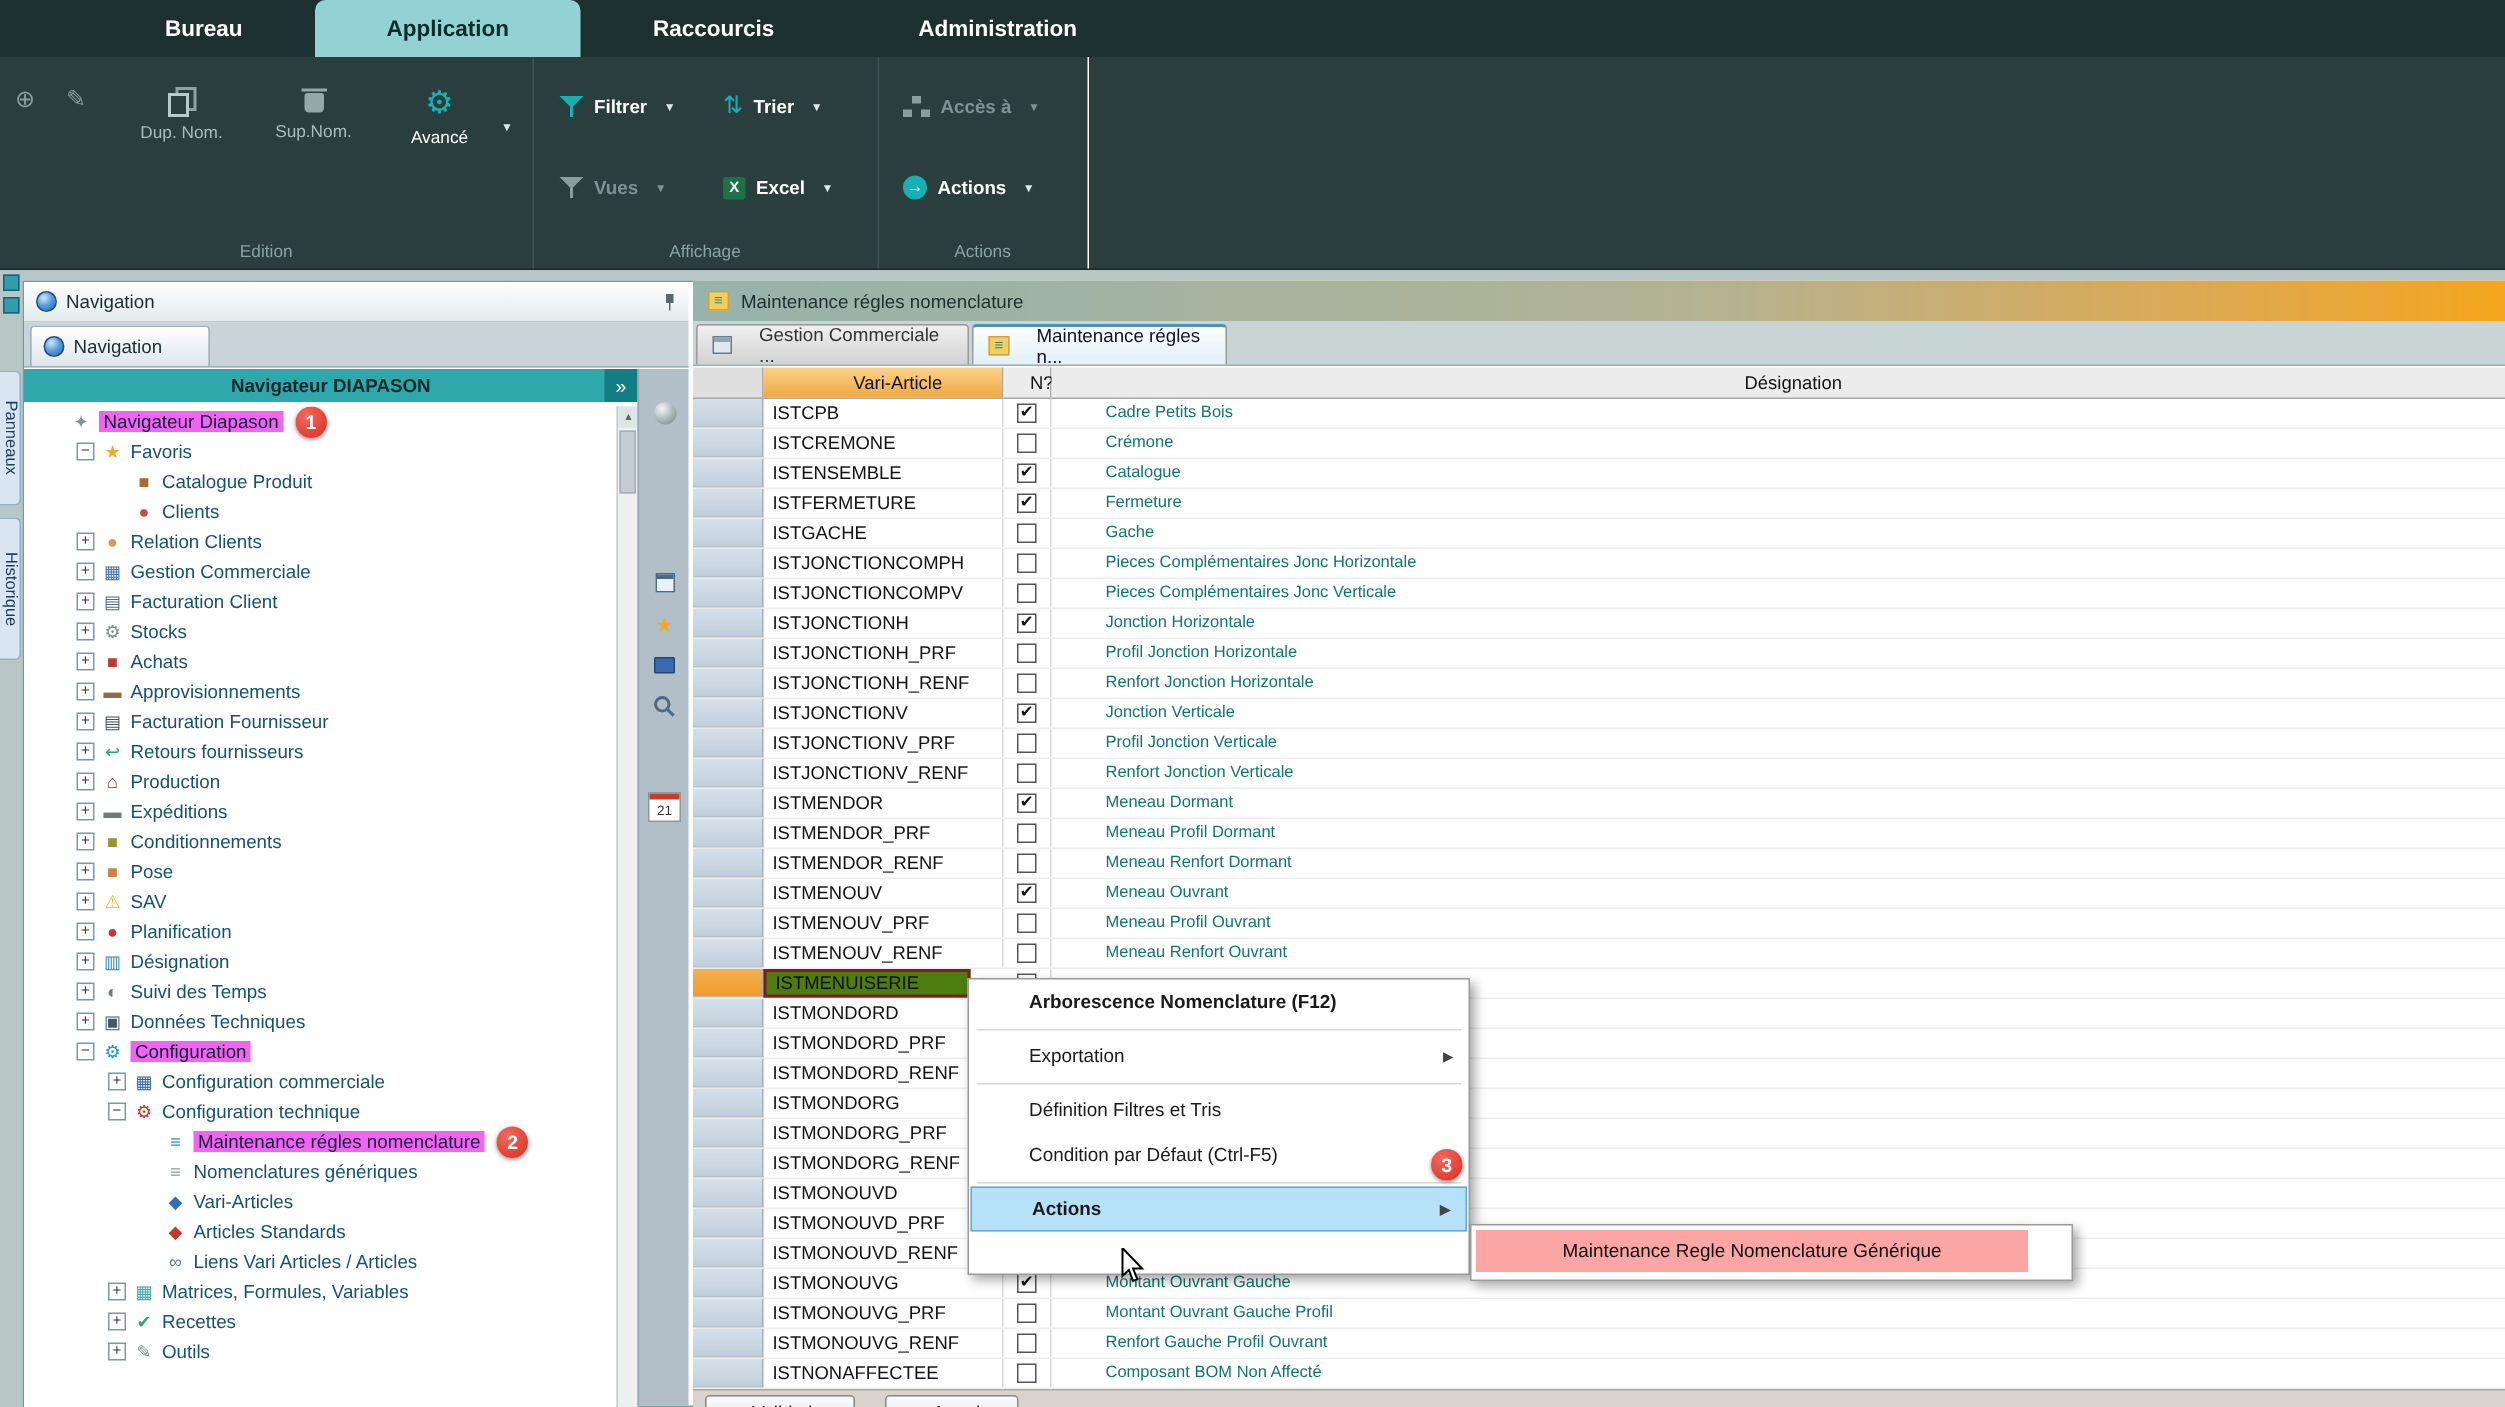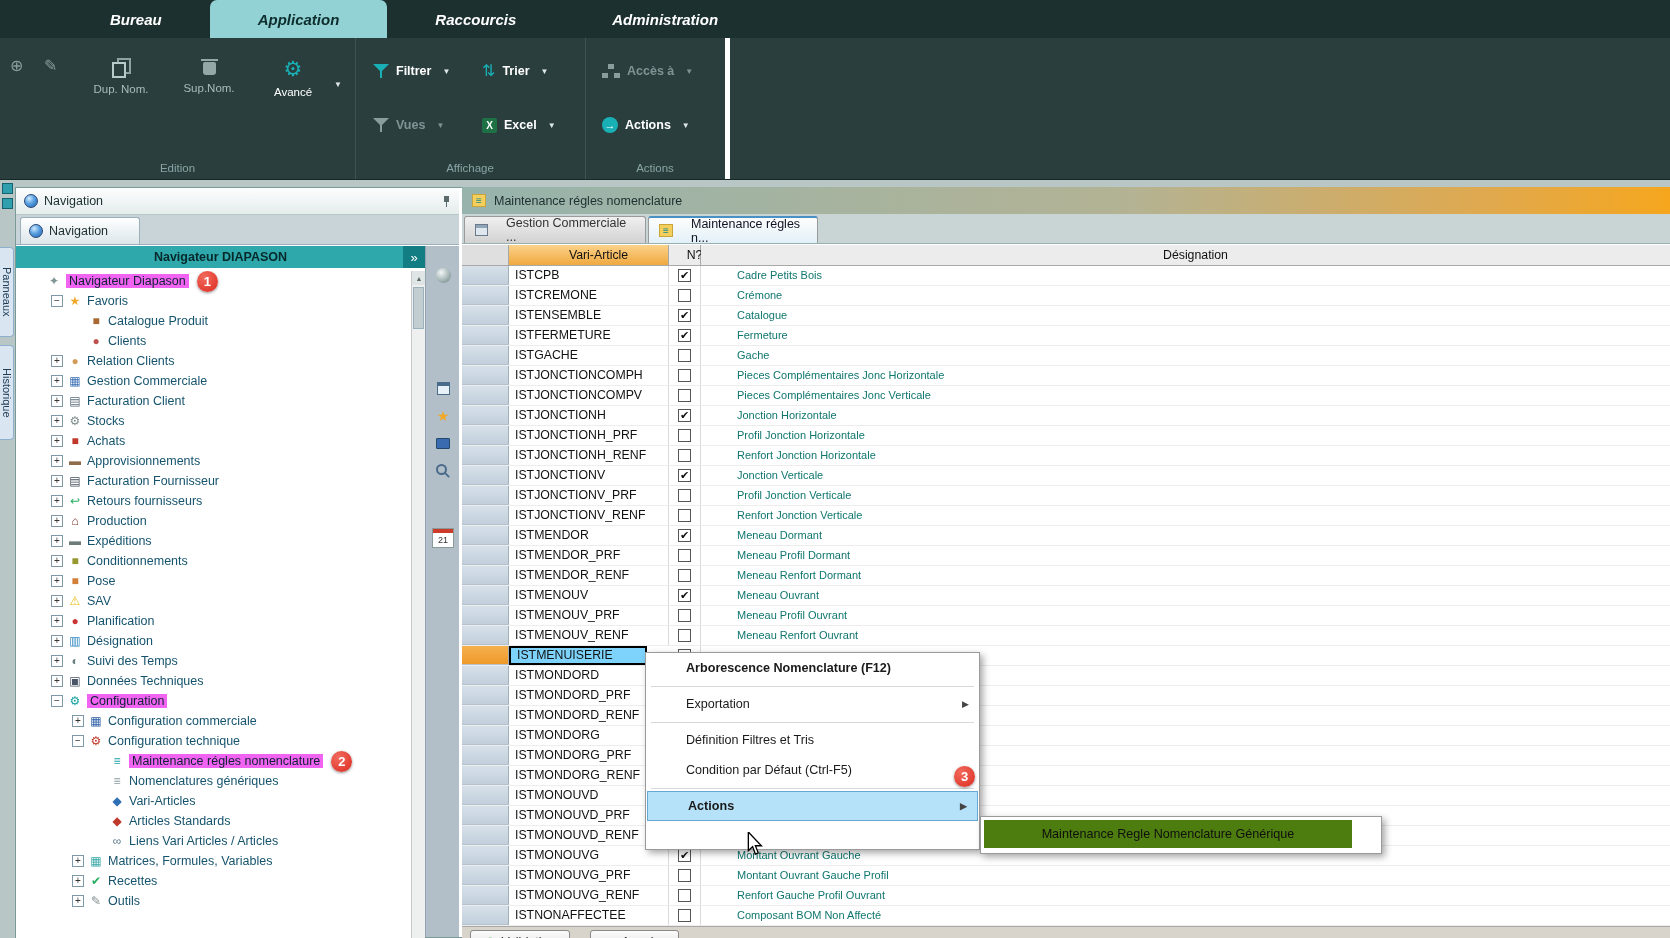--- a/index.html
+++ b/index.html
@@ -1,29 +1,29 @@
 <!DOCTYPE html>
 <html><head>
 <meta charset="utf-8">
 <style>
   html,body{margin:0;padding:0;}
   body{font-family:"Liberation Sans",sans-serif;font-size:12px;}
   #root{position:relative;width:1670px;height:938px;background:#b9c6c6;overflow:hidden;}
 
   
-  #menubar{position:absolute;left:0;top:0;width:1670px;height:38px;background:#1d3030;display:flex;align-items:stretch;padding-left:62px;box-sizing:border-box;font-style:italic;}
+  #menubar{position:absolute;left:0;top:0;width:1670px;height:38px;background:#1d3030;display:flex;align-items:stretch;padding-left:62px;box-sizing:border-box;}
   .mtab{padding:0 48px;display:flex;align-items:center;color:#fff;font-size:15px;font-weight:bold;cursor:default;}
   .mtab.active{background:#93d2d4;color:#0d2d2d;border-radius:7px 7px 0 0;}
 
   
   #ribbon{position:absolute;left:0;top:38px;width:1670px;height:141px;background:#2a3e3e;border-bottom:1px solid #172626;}
   .rgroup{position:absolute;top:0;height:141px;}
   #g-edition{left:0;width:355px;border-right:1px solid #3c5454;}
   #g-affichage{left:355px;width:230px;border-right:1px solid #3c5454;}
-  #g-actions{left:585px;width:140px;border-right:5px solid #ffffff;}
+  #g-actions{left:585px;width:140px;border-right:1px solid #ffffff;}
   .glabel{position:absolute;bottom:5px;width:100%;text-align:center;color:#88a4a4;font-size:11.5px;}
   .qicon{position:absolute;top:18px;font-size:16px;color:#8a9c9c;}
   .bigbtn{position:absolute;top:14px;width:66px;height:62px;display:flex;flex-direction:column;align-items:center;justify-content:flex-start;gap:7px;padding-top:6px;box-sizing:border-box;}
   .blabel{font-size:11.5px;color:#a8bcbc;white-space:nowrap;}
   .bigbtn.en .blabel{color:#fff;}
   .sbtn{position:absolute;height:34px;display:flex;align-items:center;gap:7px;}
   .slabel{font-size:12.5px;font-weight:600;color:#fff;white-space:nowrap;}
   .sbtn.dis .slabel{color:#7e9494;}
   .caret{font-size:8px;color:#dfe8e8;margin-left:4px;}
   .caret.dis{color:#7e9494;}
@@ -108,36 +108,36 @@
   #hc-chk{width:32px;}
   #hc-des{flex:1;border-right:none;}
   #tbody{position:absolute;left:0;top:79px;width:1208px;height:660px;overflow:hidden;}
   .trow{display:flex;height:20px;border-bottom:1px solid #ededed;box-sizing:border-box;background:#fff;}
   .c-sel{width:47px;flex:none;background:linear-gradient(#d6e0ea,#c2cfdb);border-right:1px solid #9fb0ba;border-bottom:1px solid #b4c2cc;box-sizing:border-box;}
   .c-vari{width:160px;flex:none;padding-left:6px;line-height:19px;font-size:12.3px;color:#111;border-right:1px solid #dadada;box-sizing:border-box;white-space:nowrap;overflow:hidden;}
   .c-chk{width:32px;flex:none;display:flex;align-items:center;justify-content:center;border-right:1px solid #dadada;box-sizing:border-box;}
   .cb{width:13px;height:13px;border:1px solid #555;background:#fff;font-size:11px;line-height:11px;text-align:center;color:#111;box-sizing:border-box;}
   .c-des{flex:1;padding-left:8px;line-height:19px;font-size:11px;color:#0f766e;white-space:nowrap;overflow:hidden;margin-left:28px;}
   .trow.sel .c-sel{background:linear-gradient(#f6b04e,#ee9a2a);}
-  .trow.sel .c-vari{background:#7dd3fc;border:2px solid #000000;line-height:15px;width:138px;margin-right:22px;}
+  .trow.sel .c-vari{background:#4d7c0f;border:2px solid #7f1d1d;line-height:15px;width:138px;margin-right:22px;}
   #main-footer{position:absolute;left:0;top:739px;width:1208px;height:12px;background:#d8d4cc;border-top:1px solid #a8a8a8;}
   .fbtn{position:absolute;top:3px;height:24px;display:flex;align-items:center;gap:6px;padding:0 14px;background:linear-gradient(#fbfbfb,#dedede);border:1px solid #8a8a8a;border-radius:3px;font-size:12.5px;color:#222;box-sizing:border-box;}
   .fplus{color:#1f9e3a;font-weight:bold;}
   .fx{color:#cc2222;font-weight:bold;}
 
   
   #ctxmenu{position:absolute;left:645px;top:652px;width:335px;height:198px;background:#fff;border:1px solid #9a9a9a;box-shadow:3px 3px 7px rgba(0,0,0,.35);box-sizing:border-box;z-index:50;}
   .mitem{position:relative;height:30px;display:flex;align-items:center;padding-left:40px;font-size:12.6px;color:#1a1a1a;box-sizing:border-box;}
   .mitem.bold{font-weight:bold;}
   .mitem .marrow{position:absolute;right:10px;font-size:9px;color:#444;}
   .mitem.hl{background:#b5e2f8;border:1px solid #66a8d4;margin:0 1px;}
   .msep{height:6px;position:relative;margin:0 3px;}
   .msep::after{content:'';position:absolute;left:2px;right:2px;top:3px;height:1px;background:#d8d8d8;}
   #submenu{position:absolute;left:980px;top:816px;width:402px;height:38px;background:#fff;border:1px solid #9a9a9a;box-shadow:3px 3px 7px rgba(0,0,0,.35);box-sizing:border-box;z-index:51;}
-  #submenu-item{position:absolute;left:3px;top:3px;width:368px;height:28px;background:#4d7c0f;color:#101010;font-size:12.6px;display:flex;align-items:center;justify-content:center;}
+  #submenu-item{position:absolute;left:3px;top:3px;width:368px;height:28px;background:#fca5a5;color:#101010;font-size:12.6px;display:flex;align-items:center;justify-content:center;}
 
   
   .badge{width:21px;height:21px;border-radius:50%;background:radial-gradient(circle at 35% 30%,#f26a5e,#dd2a1e);color:#fff;font-weight:bold;font-size:13px;display:flex;align-items:center;justify-content:center;box-shadow:0 1px 3px rgba(0,0,0,.45);flex:none;}
   .badge.inline{margin-left:8px;}
   #badge3{position:absolute;right:2px;top:-26px;z-index:60;}
 
   
   #cursor{position:absolute;left:746px;top:832px;z-index:70;}
 </style>
 </head>

